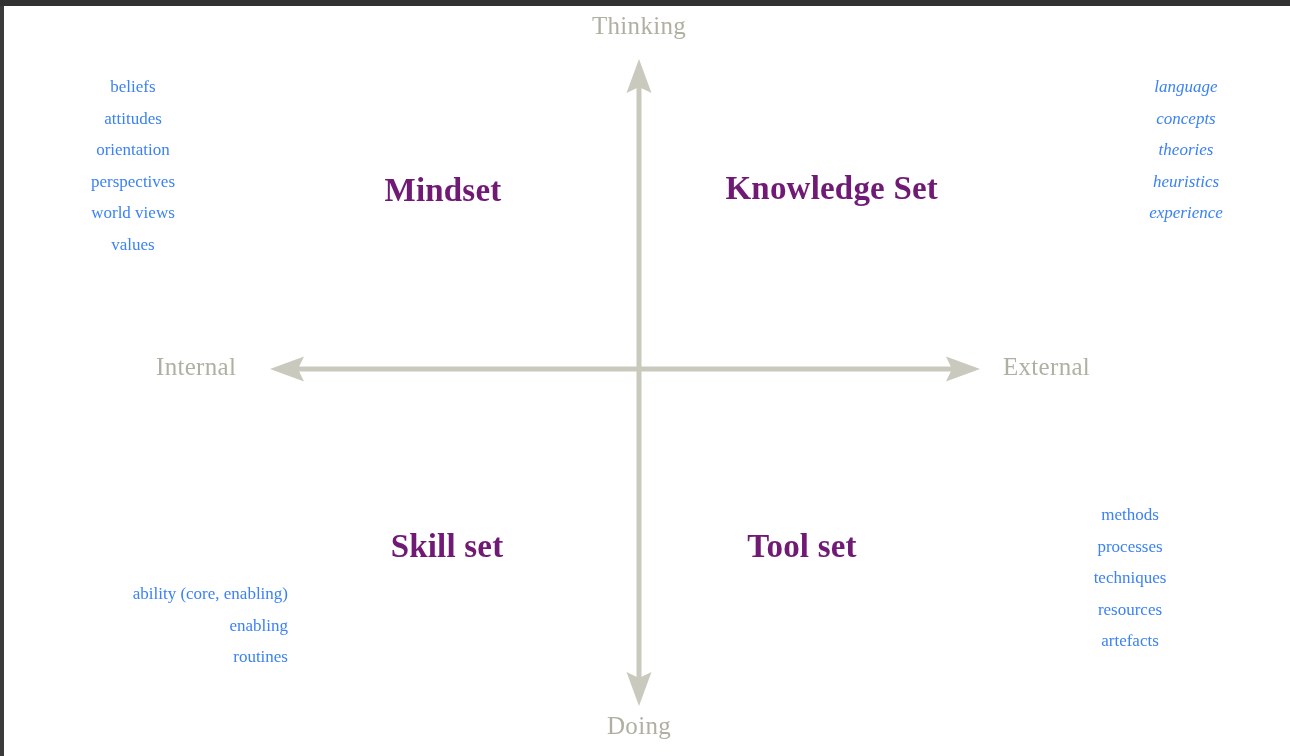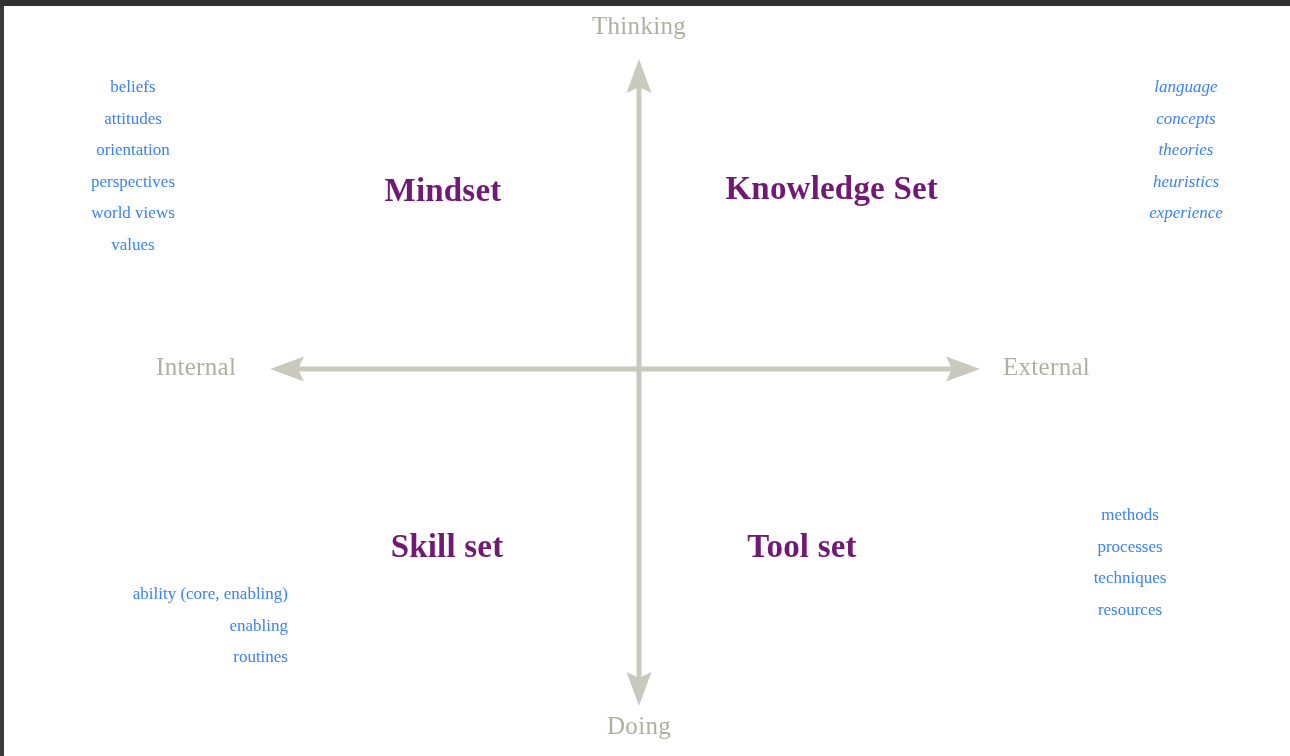--- a/index.html
+++ b/index.html
@@ -163,15 +163,16 @@
   <div class="word-list" id="word-list-bottom-left">
       <span class="word">ability (core, enabling)</span>
       <span class="word">enabling</span>
       <span class="word">routines</span>
     </div>
   <div class="word-list" id="word-list-bottom-right">
       <span class="word">methods</span>
       <span class="word">processes</span>
       <span class="word">techniques</span>
       <span class="word">resources</span>
+      <span class="word">artefacts</span>
     </div>
 
 </div>
 
 </body></html>

